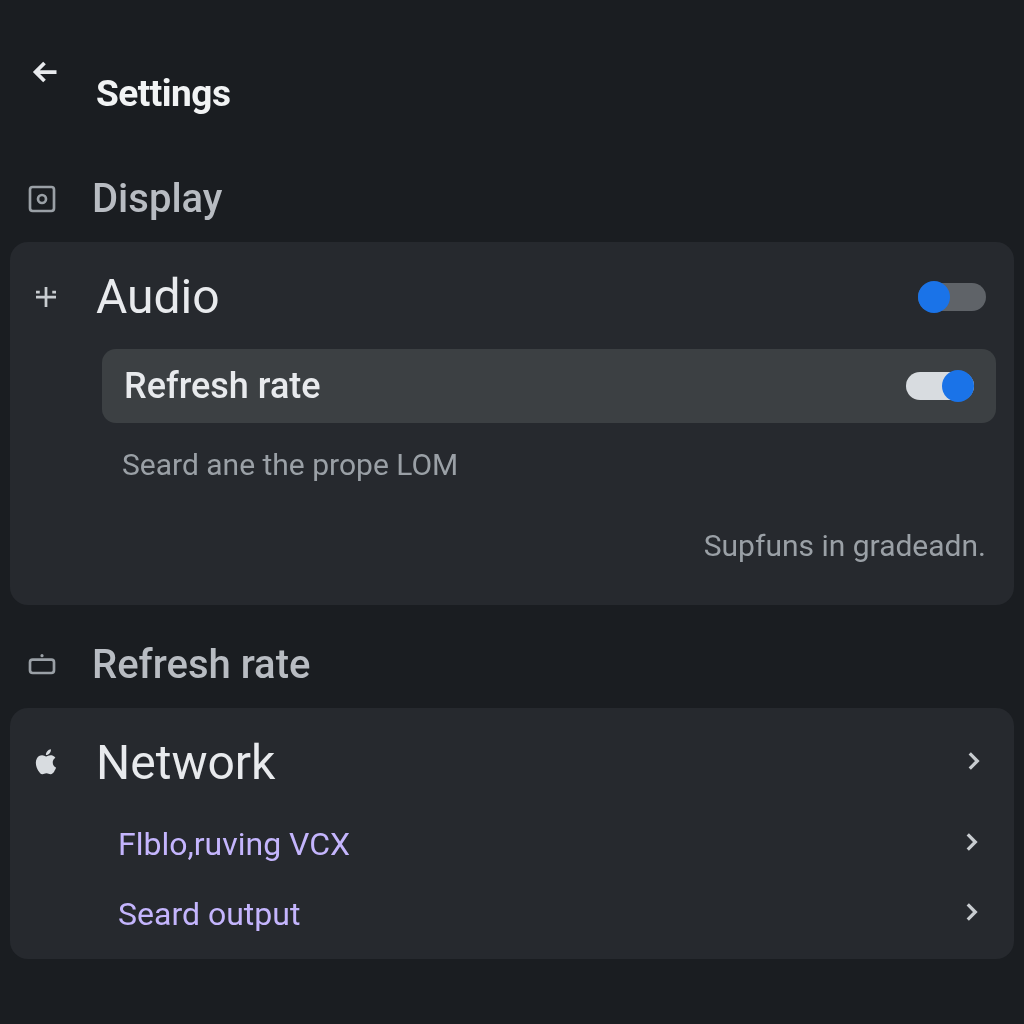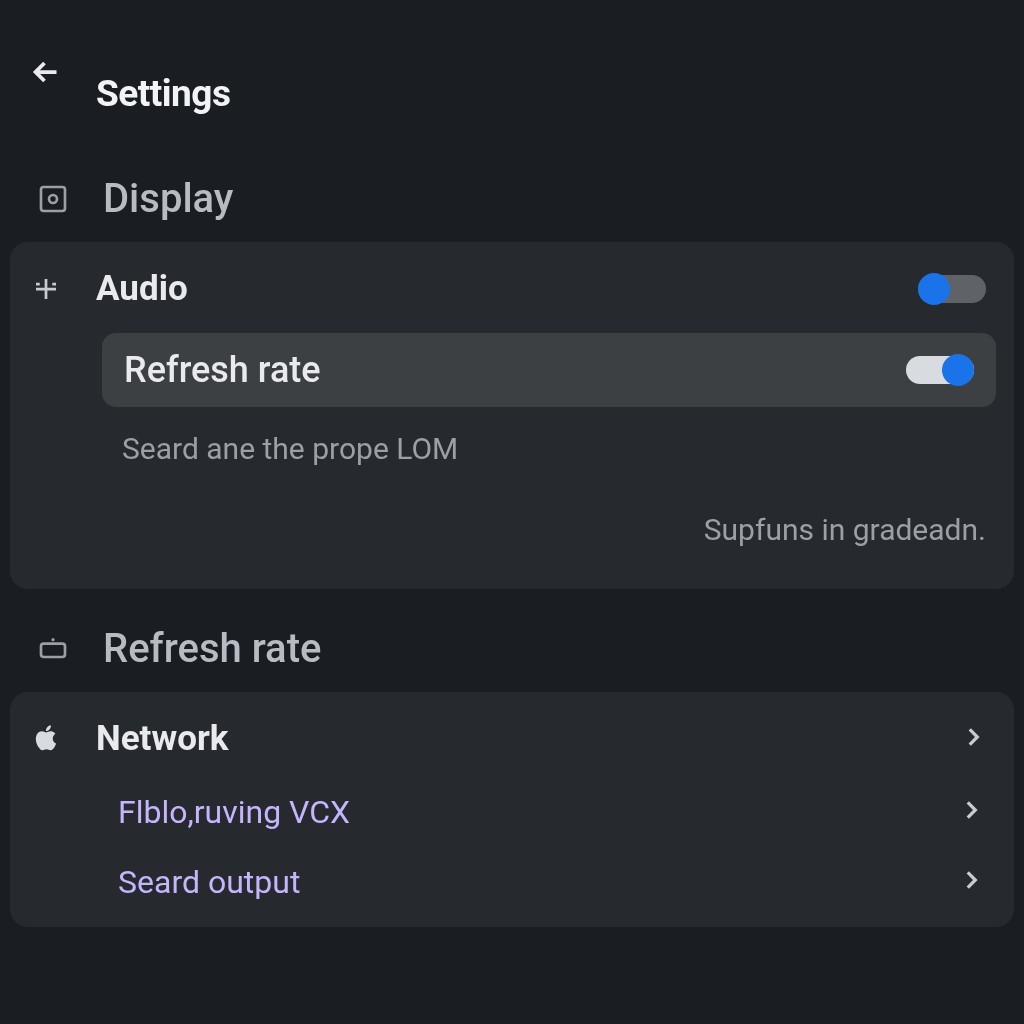--- a/index.html
+++ b/index.html
@@ -31,21 +31,21 @@
     .page-title {
       font-size: 37px;
       font-weight: 700;
       color: #f1f3f4;
       letter-spacing: -0.5px;
       margin-top: 40px;
     }
     .section-header {
       display: flex;
       align-items: center;
-      padding: 36px 20px 20px 35px;
+      padding: 36px 20px 20px 24px;
       gap: 32px;
     }
     .section-icon {
       width: 36px;
       height: 36px;
       display: flex;
       align-items: center;
       justify-content: center;
     }
     .section-icon svg {
@@ -87,22 +87,22 @@
       stroke-width: 2.2;
       fill: none;
     }
     .row-icon.apple svg {
       fill: #d8dce0;
       stroke: none;
       width: 30px;
       height: 34px;
     }
     .row-label {
-      font-size: 35px;
-      font-weight: 700;
+      font-size: 48px;
+      font-weight: 400;
       color: #e8eaed;
       flex: 1;
     }
     .row-highlight {
       background: #3c4043;
       border-radius: 14px;
       margin: 6px 18px 6px 92px;
       padding: 16px 22px;
       display: flex;
       align-items: center;

